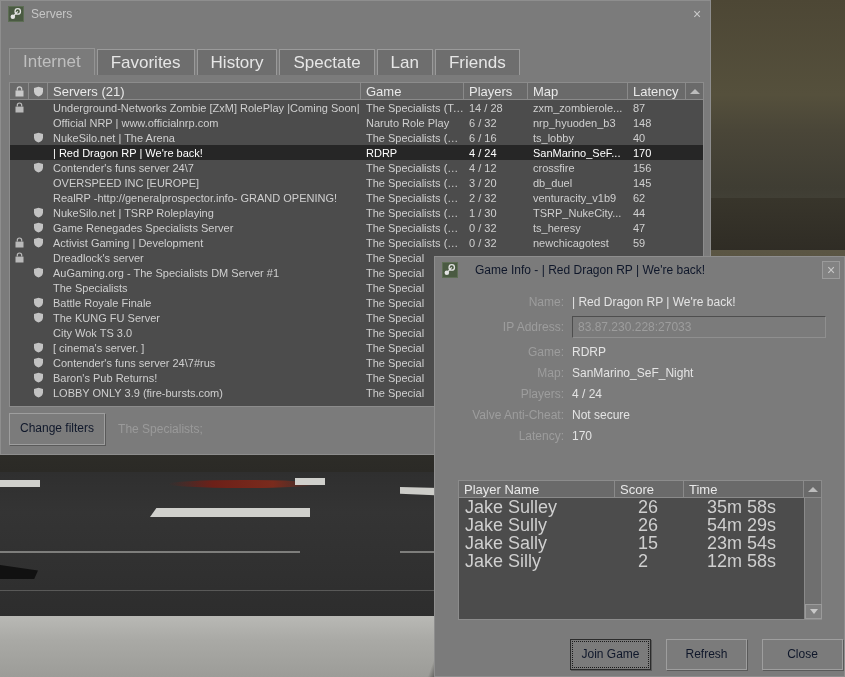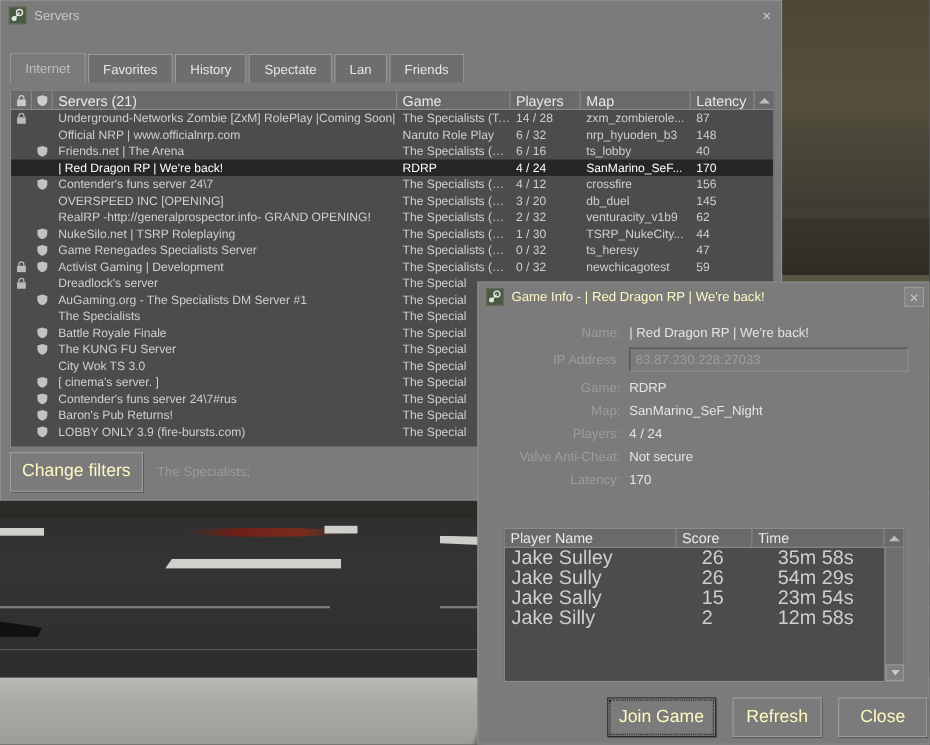--- a/index.html
+++ b/index.html
@@ -75,38 +75,38 @@
   }
   .title-icon {
     width: 16px; height: 16px; margin-right: 7px; flex: 0 0 16px;
     background: #4a5a42; border: 1px solid #5d6d54; position: relative;
     display: flex; align-items: center; justify-content: center;
   }
   .title-icon svg { display: block; }
   .title-text {
     font-size: 12px; color: #c6c6c6; white-space: nowrap; overflow: hidden;
   }
-  .title-text.bright { color: #fef9c3; }
+  .title-text.bright { color: #0f172a; margin-left: 10px; }
   .title-spacer { flex: 1 1 auto; }
   .close-btn {
     width: 18px; height: 18px; display: flex; align-items: center;
     justify-content: center; font-size: 14px; color: #c9c9c9; cursor: pointer;
     line-height: 1; font-family: "Liberation Sans", sans-serif;
   }
 
   
   #servers-window { left: 0; top: 0; width: 711px; height: 455px; }
 
   .tabstrip {
     position: absolute; left: 8px; top: 47px; width: 695px; height: 27px;
     display: flex; align-items: flex-end;
   }
   .tab {
     height: 26px; padding: 0 13px; display: flex; align-items: center;
-    font-size: 12px; color: #e6e6e6; background: #6e6e6e;
+    font-size: 17px; color: #e6e6e6; background: #6e6e6e;
     border: 1px solid #9a9a9a; border-bottom: none; margin-right: 2px;
     cursor: pointer; white-space: nowrap; text-align: center;
   }
   .tab.active {
     background: #7b7b7b; color: #bfbfbf; border-color: #949494;
     height: 27px;
   }
 
   
   .listpanel {
@@ -151,22 +151,22 @@
   .scell.icon-cell { padding-left: 0; display: flex; justify-content: center; }
 
   .icon-lock, .icon-vac { width: 11px; height: 11px; display: block; }
 
   
   .filterbar {
     position: absolute; left: 8px; top: 410px; width: 695px; height: 36px;
     display: flex; align-items: center;
   }
   .btn {
-    background: #7b7b7b; border: 1px solid #9e9e9e; color: #fef9c3;
-    font-size: 16px; font-family: "Liberation Sans", sans-serif;
+    background: #7b7b7b; border: 1px solid #9e9e9e; color: #0f172a;
+    font-size: 12px; font-family: "Liberation Sans", sans-serif;
     padding: 8px 10px; cursor: pointer; line-height: 1.1;
     box-shadow: 1px 1px 0 #5a5a5a;
   }
   .btn.focused { outline: 1px dotted #1a1a1a; outline-offset: -3px; border-color: #2b2b2b; }
   .filter-text { font-size: 12px; color: #9a9a9a; margin-left: 13px; }
 
   
   #gameinfo-dialog { left: 434px; top: 256px; width: 411px; height: 421px; }
   #gameinfo-dialog .titlebar { height: 26px; }
 
@@ -327,21 +327,21 @@
           <div class="scell col-lat">148</div>
           <div class="scell col-sb"></div>
         </div>
         <div class="srow">
           <div class="scell col-lock icon-cell"></div>
           <div class="scell col-vac icon-cell">
             <svg class="icon-vac" viewBox="0 0 11 11">
               <path d="M5.5 0.7 L10 2 V5.6 C10 8.2 8 10 5.5 10.6 C3 10 1 8.2 1 5.6 V2 Z" fill="#c2c2c2"></path>
             </svg>
           </div>
-          <div class="scell col-name">Friends.net | The Arena</div>
+          <div class="scell col-name">NukeSilo.net | The Arena</div>
           <div class="scell col-game">The Specialists (DM)</div>
           <div class="scell col-play">6 / 16</div>
           <div class="scell col-map">ts_lobby</div>
           <div class="scell col-lat">40</div>
           <div class="scell col-sb"></div>
         </div>
         <div class="srow selected">
           <div class="scell col-lock icon-cell"></div>
           <div class="scell col-vac icon-cell"></div>
           <div class="scell col-name">| Red Dragon RP | We're back!</div>
@@ -361,21 +361,21 @@
           <div class="scell col-name">Contender's funs server 24\7</div>
           <div class="scell col-game">The Specialists (DM)</div>
           <div class="scell col-play">4 / 12</div>
           <div class="scell col-map">crossfire</div>
           <div class="scell col-lat">156</div>
           <div class="scell col-sb"></div>
         </div>
         <div class="srow">
           <div class="scell col-lock icon-cell"></div>
           <div class="scell col-vac icon-cell"></div>
-          <div class="scell col-name">OVERSPEED INC [OPENING]</div>
+          <div class="scell col-name">OVERSPEED INC [EUROPE]</div>
           <div class="scell col-game">The Specialists (DM)</div>
           <div class="scell col-play">3 / 20</div>
           <div class="scell col-map">db_duel</div>
           <div class="scell col-lat">145</div>
           <div class="scell col-sb"></div>
         </div>
         <div class="srow">
           <div class="scell col-lock icon-cell"></div>
           <div class="scell col-vac icon-cell"></div>
           <div class="scell col-name">RealRP -http://generalprospector.info- GRAND OPENING!</div>

